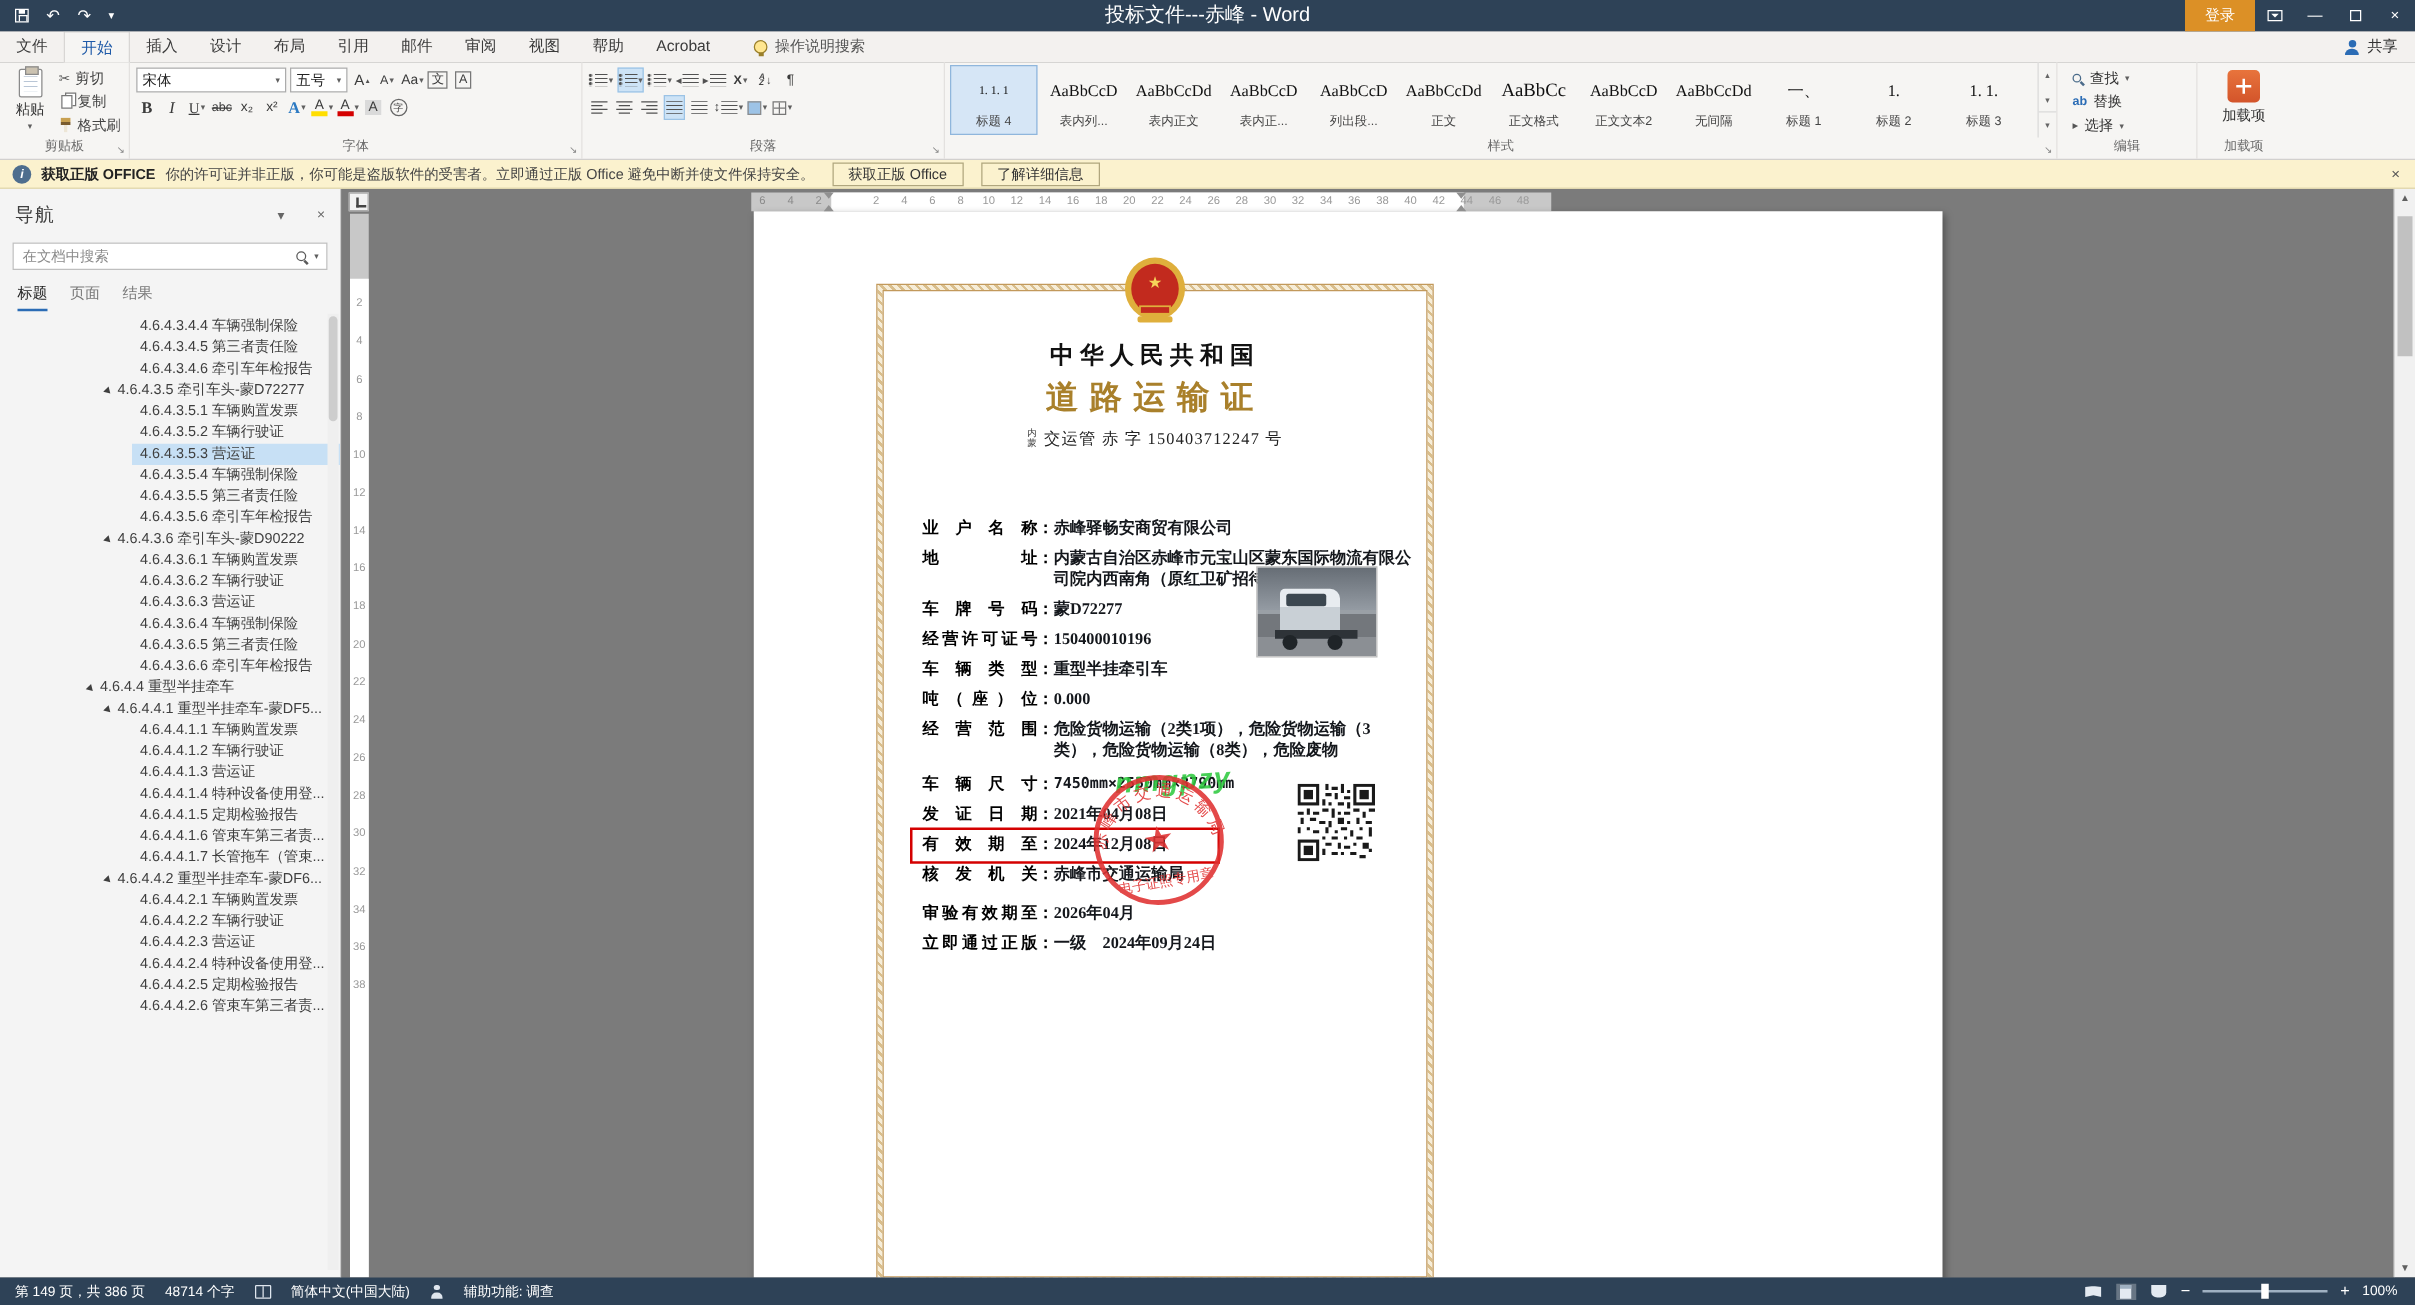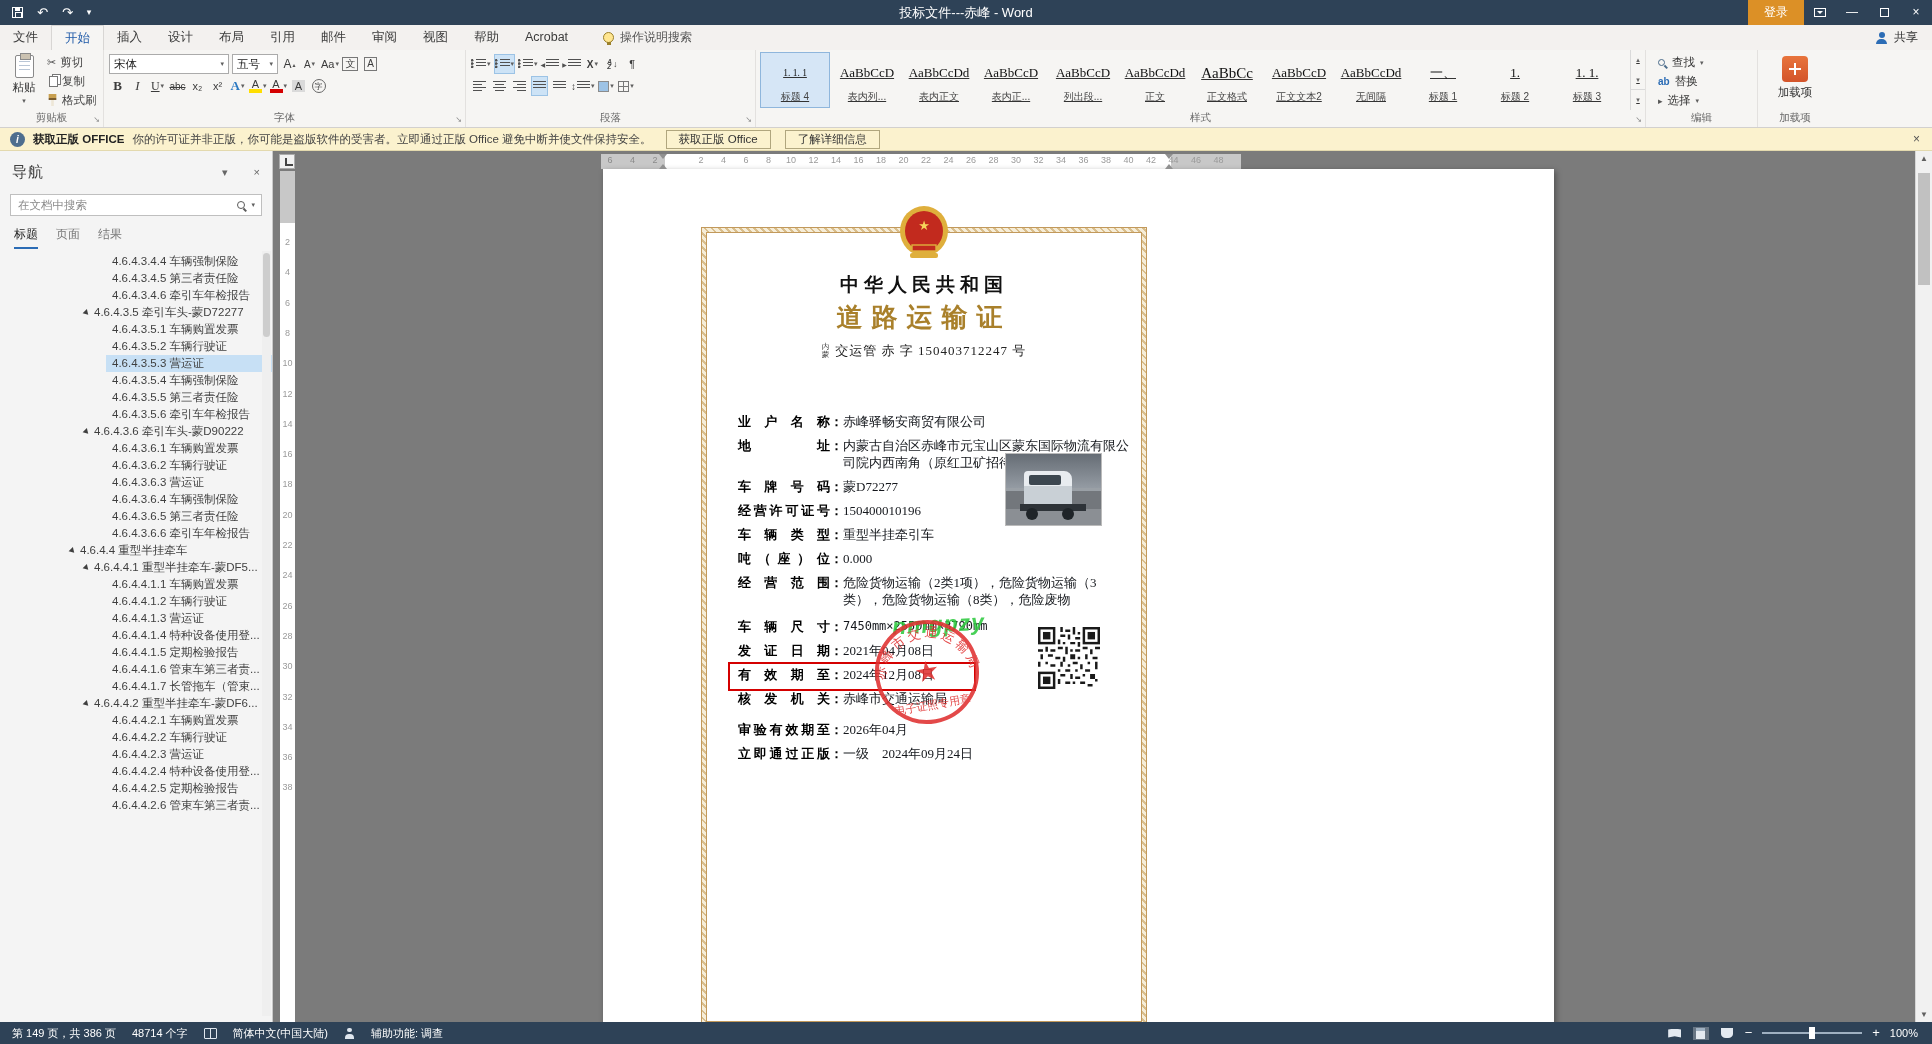--- a/index.html
+++ b/index.html
@@ -7,21 +7,21 @@
   body{background:#7b7b7b;font-size:12px;color:#333;position:relative;}
 
   
   .titlebar{position:absolute;top:0;left:0;right:0;height:25px;background:#2E4257;color:#fff;display:flex;align-items:center;z-index:60;}
   .qat{display:flex;align-items:center;gap:14px;padding-left:12px;width:140px;}
   .qbtn{color:#fff;font-size:13px;line-height:25px;}
   .qbtn.sm{font-size:9px;}
   .ic-save{display:inline-block;width:11px;height:11px;border:1px solid #fff;position:relative;}
   .ic-save::before{content:'';position:absolute;top:0;left:2px;width:5px;height:3px;background:#fff;}
   .ic-save::after{content:'';position:absolute;bottom:0;left:2px;width:5px;height:4px;border:1px solid #fff;border-bottom:none;}
-  .win-title{position:absolute;left:50%;transform:translateX(-50%);font-size:13px;white-space:nowrap;}
+  .win-title{position:absolute;left:50%;transform:translateX(-50%);font-size:16px;white-space:nowrap;}
   .win-ctrl{margin-left:auto;display:flex;align-items:stretch;height:25px;}
   .signin{background:#DC9026;color:#fff;padding:0 16px;font-size:12px;line-height:25px;}
   .wbtn{width:32px;text-align:center;line-height:25px;font-size:12px;color:#fff;}
   .ic-restore{display:inline-block;width:9px;height:9px;border:1px solid #fff;margin-top:8px;}
   .ic-ribopt{display:inline-block;width:12px;height:9px;border:1px solid #fff;position:relative;margin-top:8px;}
   .ic-ribopt::after{content:'';position:absolute;left:2px;top:2px;border:3px solid transparent;border-top-color:#fff;}
 
   
   .tabsrow{position:absolute;top:25px;left:0;right:0;height:25px;background:#F3F1EF;display:flex;align-items:flex-end;z-index:55;}
   .rtablist{display:flex;height:25px;}
@@ -76,21 +76,21 @@
   .al{width:13px;height:10px;}
   .al.l{background:linear-gradient(#515151,#515151) 0 0/13px 1px no-repeat,linear-gradient(#515151,#515151) 0 3px/9px 1px no-repeat,linear-gradient(#515151,#515151) 0 6px/13px 1px no-repeat,linear-gradient(#515151,#515151) 0 9px/9px 1px no-repeat;}
   .al.c{background:linear-gradient(#515151,#515151) 0 0/13px 1px no-repeat,linear-gradient(#515151,#515151) 2px 3px/9px 1px no-repeat,linear-gradient(#515151,#515151) 0 6px/13px 1px no-repeat,linear-gradient(#515151,#515151) 2px 9px/9px 1px no-repeat;}
   .al.r{background:linear-gradient(#515151,#515151) 0 0/13px 1px no-repeat,linear-gradient(#515151,#515151) 4px 3px/9px 1px no-repeat,linear-gradient(#515151,#515151) 0 6px/13px 1px no-repeat,linear-gradient(#515151,#515151) 4px 9px/9px 1px no-repeat;}
   .al.j{background:repeating-linear-gradient(to bottom,#515151 0 1px,transparent 1px 3.2px);}
   .azw{display:flex;flex-direction:column;font-size:6.5px;line-height:5.5px;color:#444;font-weight:bold;}
   .swatch{width:11px;height:11px;background:#9DC3E6;border:1px solid #8c8c8c;}
   .ic-borders{width:11px;height:11px;border:1px solid #777;background:linear-gradient(#777,#777) center/1px 100% no-repeat,linear-gradient(#777,#777) center/100% 1px no-repeat;}
   .tinytri{font-size:6px;color:#515151;}
   
-  .stylesbody{display:flex;flex:1;text-decoration:underline;}
+  .stylesbody{display:flex;flex:1;}
   .gallery{display:flex;gap:2px;padding:2px 2px 0 4px;overflow:hidden;flex:1;}
   .stitem{width:70px;height:56px;display:flex;flex-direction:column;align-items:center;justify-content:flex-end;padding-bottom:3px;border:1px solid transparent;}
   .stitem.sel{border:1px solid #8FB6DC;background:#D6E6F6;}
   .sprev{font-family:"Liberation Serif",serif;font-size:13px;color:#111;height:30px;display:flex;align-items:center;}
   .sprev.small{font-size:9.5px;}
   .sprev.big{font-size:15px;}
   .sname{font-size:10px;color:#444;margin-top:2px;white-space:nowrap;}
   .scrollcol{width:15px;border-left:1px solid #DADADA;display:flex;flex-direction:column;}
   .scrollcol div{flex:1;text-align:center;font-size:7px;color:#666;display:flex;align-items:center;justify-content:center;}
   .scrollcol div:last-child{border-top:1px solid #DADADA;}
@@ -164,21 +164,21 @@
   .cert-country{text-align:center;font-size:19px;line-height:24px;font-weight:bold;letter-spacing:5px;color:#111;}
   .cert-title{text-align:center;font-size:26px;line-height:34px;font-weight:bold;letter-spacing:9px;color:#A9802B;margin-top:4px;}
   .cert-no{text-align:center;font-size:13px;line-height:15px;color:#222;margin-top:8px;letter-spacing:1px;display:flex;justify-content:center;align-items:center;gap:5px;}
   .region{display:inline-flex;flex-direction:column;font-size:7.5px;line-height:7.5px;color:#333;}
   .cert-fields{margin-top:55px;padding:0 10px 0 31px;}
   .crow{position:relative;display:flex;line-height:17px;margin-bottom:7px;font-size:13px;color:#14171c;}
   .crow.gapsm{margin-top:10px;}
   .crow.gap{margin-top:14px;}
   .clab{display:inline-block;width:92px;text-align:justify;text-align-last:justify;font-weight:600;color:#000;flex:none;}
   .ccol{width:13px;flex:none;font-weight:600;color:#000;}
-  .cval{flex:1;}
+  .cval{flex:1;font-weight:bold;}
   .cval.mono{font-family:"DejaVu Sans Mono",monospace;font-size:12px;letter-spacing:0;}
   .crow.boxed::before{content:'';position:absolute;left:-10px;top:-4px;width:244px;height:25px;border:2px solid #D40000;z-index:6;}
   .photo{position:absolute;left:298px;top:220px;width:97px;height:73px;background:linear-gradient(180deg,#9AA0A6 0 52%,#73777C 52% 78%,#8B8F94 78%);border:1px solid #bbb;overflow:hidden;z-index:4;}
   .ph-bld{position:absolute;left:0;top:0;width:100%;height:34px;background:linear-gradient(180deg,#666D75,#949BA3);}
   .ph-cab{position:absolute;left:18px;top:17px;width:48px;height:35px;background:linear-gradient(180deg,#E8ECF0 0 42%,#C9D0D6 42%);border-radius:4px 8px 2px 2px;}
   .ph-win{position:absolute;left:23px;top:21px;width:32px;height:10px;background:#3C4750;border-radius:2px;}
   .ph-chassis{position:absolute;left:14px;top:50px;width:66px;height:7px;background:#2E3338;}
   .ph-wheel{position:absolute;top:54px;width:12px;height:12px;border-radius:50%;background:#1F2428;}
   .qr{position:absolute;left:331px;top:394px;width:62px;height:62px;z-index:4;}
   .watermark{position:absolute;left:185px;top:378px;font-family:"Liberation Sans",sans-serif !important;font-size:23px;font-weight:bold;font-style:italic;color:rgba(47,201,64,.88);transform:rotate(-3deg);z-index:7;letter-spacing:1px;}

